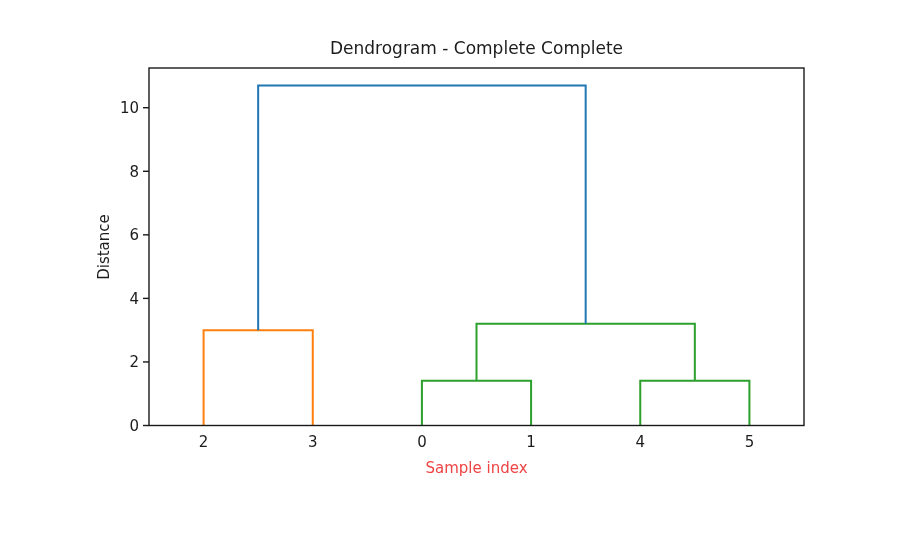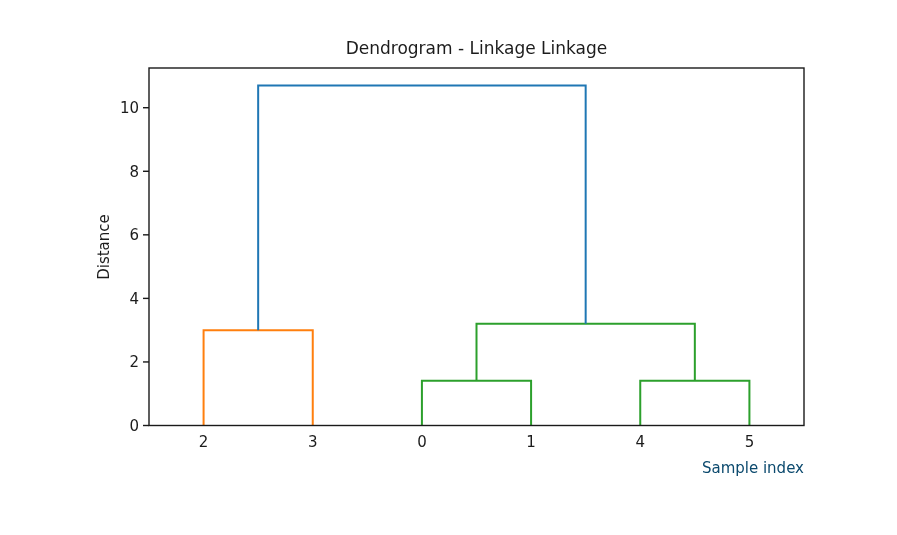--- a/index.html
+++ b/index.html
@@ -23,23 +23,23 @@
     text-align: center;
     font-size: 17px;
     color: #1c1c1c;
     white-space: nowrap;
   }
   #x-axis-label {
     position: absolute;
     left: 149px;
     top: 459px;
     width: 655px;
-    text-align: right;
+    text-align: center;
     font-size: 15px;
-    color: #0c4a6e;
+    color: #ef4444;
     white-space: nowrap;
   }
   #y-axis-label {
     position: absolute;
     left: 104px;
     top: 247px;
     font-size: 15px;
     color: #1c1c1c;
     white-space: nowrap;
     transform: translate(-50%, -50%) rotate(-90deg);
@@ -50,21 +50,21 @@
     top: 0;
   }
   svg text {
     font-family: "DejaVu Sans", "Liberation Sans", sans-serif;
   }
 </style>
 </head>
 <body>
 
 <div id="figure">
-  <div id="chart-title">Dendrogram - Linkage Linkage</div>
+  <div id="chart-title">Dendrogram - Complete Complete</div>
   <div id="y-axis-label">Distance</div>
   <div id="x-axis-label">Sample index</div>
   <svg id="plot-svg" width="897" height="535" viewBox="0 0 897 535">
       <polyline points="203.58333333333331,425.5 203.58333333333331,330.1666666666667 312.75,330.1666666666667 312.75,425.5" fill="none" stroke="#ff7f0e" stroke-width="2" stroke-linejoin="miter" stroke-linecap="butt"></polyline>
       <polyline points="421.9166666666667,425.5 421.9166666666667,380.6933333333333 531.0833333333334,380.6933333333333 531.0833333333334,425.5" fill="none" stroke="#2ca02c" stroke-width="2" stroke-linejoin="miter" stroke-linecap="butt"></polyline>
       <polyline points="640.25,425.5 640.25,380.6933333333333 749.4166666666666,380.6933333333333 749.4166666666666,425.5" fill="none" stroke="#2ca02c" stroke-width="2" stroke-linejoin="miter" stroke-linecap="butt"></polyline>
       <polyline points="476.5,380.6933333333333 476.5,323.81111111111113 694.8333333333334,323.81111111111113 694.8333333333334,380.6933333333333" fill="none" stroke="#2ca02c" stroke-width="2" stroke-linejoin="miter" stroke-linecap="butt"></polyline>
       <polyline points="258.16666666666663,330.1666666666667 258.16666666666663,85.47777777777782 585.6666666666666,85.47777777777782 585.6666666666666,323.81111111111113" fill="none" stroke="#1f77b4" stroke-width="2" stroke-linejoin="miter" stroke-linecap="butt"></polyline>
       <rect x="149" y="68" width="655" height="357.5" fill="none" stroke="#1a1a1a" stroke-width="1.4"></rect>
       <line x1="143" y1="425.5" x2="149" y2="425.5" stroke="#1a1a1a" stroke-width="1.4"></line>

